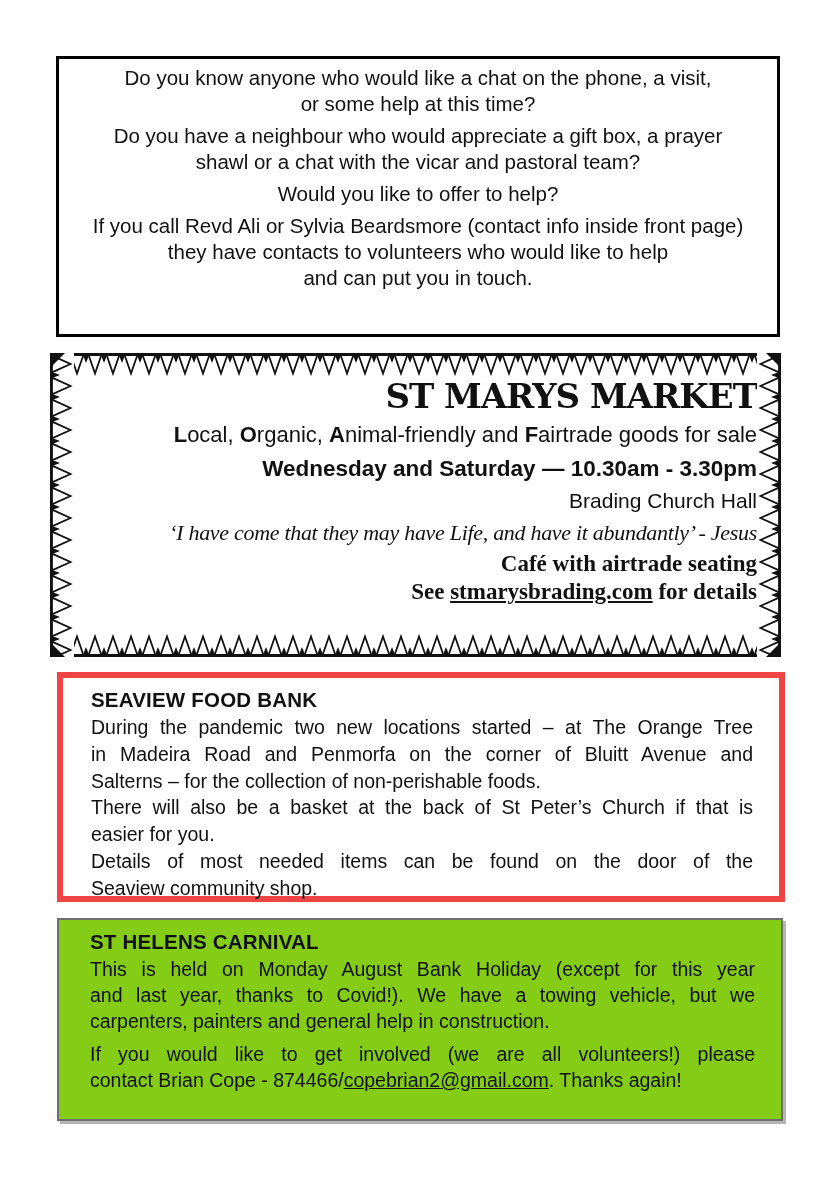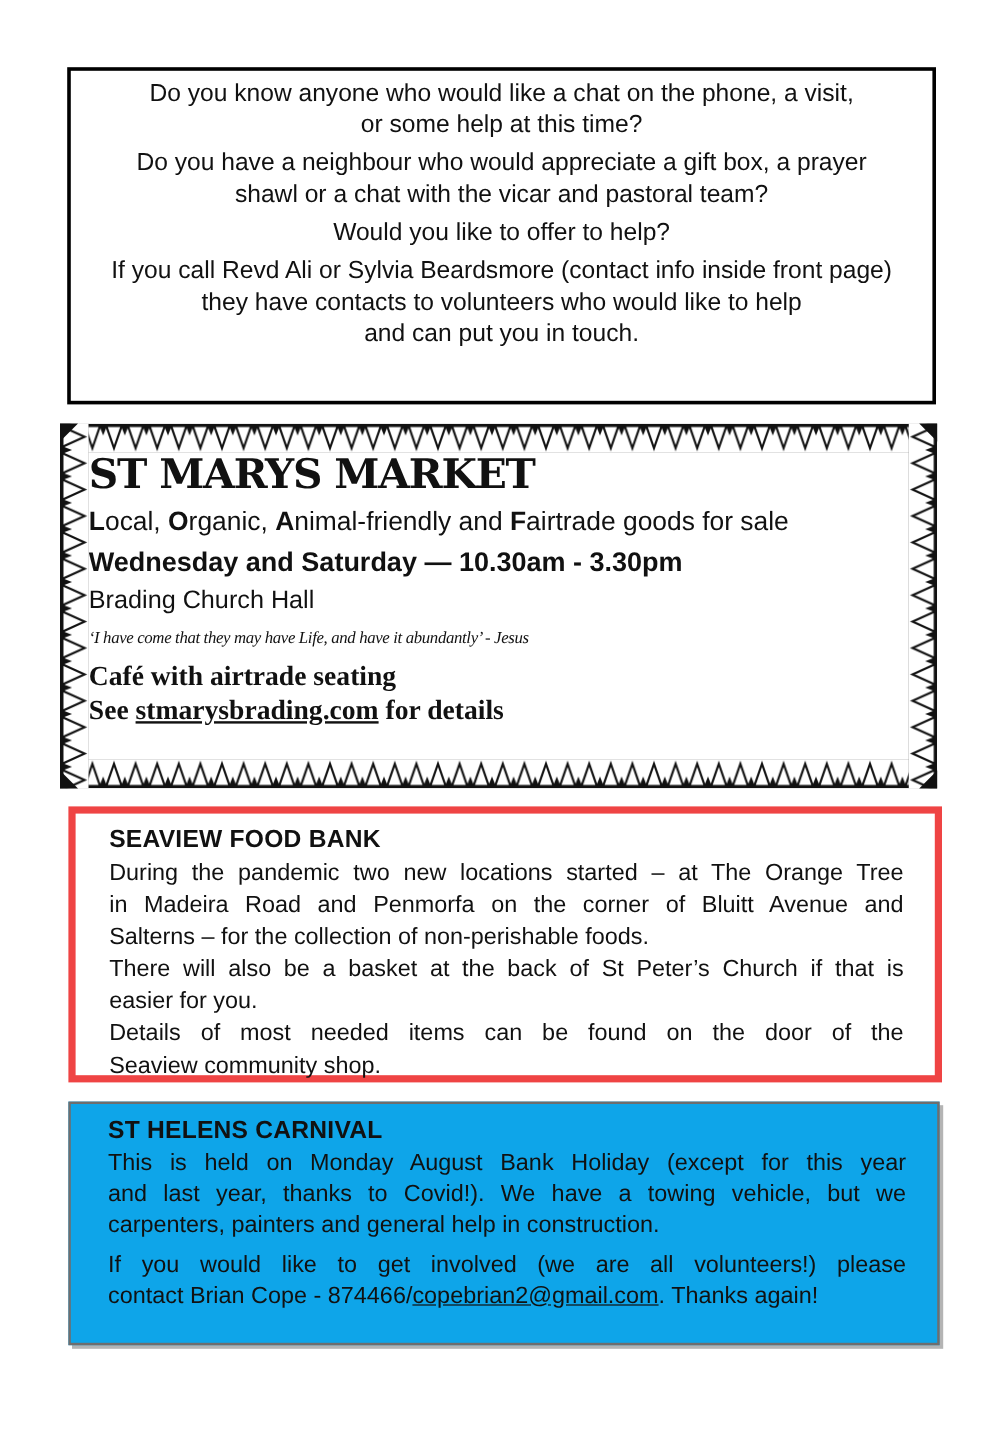--- a/index.html
+++ b/index.html
@@ -18,41 +18,41 @@
   .zzs{position:absolute;display:block;}
   .zz-top{left:0;top:0;width:100%;height:24px;}
   .zz-bottom{left:0;bottom:0;width:100%;height:24px;}
   .zz-left{left:0;top:0;width:24px;height:100%;}
   .zz-right{right:0;top:0;width:24px;height:100%;}
   .zzc{position:absolute;width:0;height:0;}
   .zzc.tl{left:0;top:0;border-top:15px solid #111;border-right:15px solid transparent;}
   .zzc.tr{right:0;top:0;border-top:15px solid #111;border-left:15px solid transparent;}
   .zzc.bl{left:0;bottom:0;border-bottom:15px solid #111;border-right:15px solid transparent;}
   .zzc.br{right:0;bottom:0;border-bottom:15px solid #111;border-left:15px solid transparent;}
-  .market-content{position:absolute;left:24px;right:24px;top:24px;bottom:24px;text-align:left;overflow:hidden;}
+  .market-content{position:absolute;left:24px;right:24px;top:24px;bottom:24px;text-align:right;overflow:hidden;}
   .m-title{line-height:38px;font-size:34px;font-weight:900;letter-spacing:-1px;
            font-family:"DejaVu Serif",serif;white-space:nowrap;}
   .m-sub{margin-top:4px;line-height:28px;font-size:23px;font-weight:bold;white-space:nowrap;}
   .m-loaf{margin-top:6px;line-height:28px;font-size:22px;white-space:nowrap;}
   .m-sched{margin-top:5px;line-height:29px;font-size:22.5px;font-weight:bold;white-space:nowrap;}
   .m-venue{margin-top:4px;line-height:27px;font-size:21px;white-space:nowrap;}
-  .m-quote{margin-top:5px;line-height:28px;font-size:14px;font-style:italic;letter-spacing:-.3px;
+  .m-quote{margin-top:5px;line-height:28px;font-size:22px;font-style:italic;letter-spacing:-.3px;
            font-family:"Liberation Serif",serif;white-space:nowrap;}
   .m-cafe{margin-top:3px;line-height:27px;font-size:23px;font-weight:bold;
           font-family:"Liberation Serif",serif;white-space:nowrap;}
   .m-details{margin-top:1px;line-height:27px;font-size:23px;font-weight:bold;
           font-family:"Liberation Serif",serif;white-space:nowrap;}
   .ulink{text-decoration:underline;color:#111;}
 
   
   .box3{position:absolute;left:57px;top:672px;width:728px;height:230px;
         border:6px solid #ef4444;box-sizing:border-box;padding:8px 26px 4px 28px;}
   .box4{position:absolute;left:57px;top:918px;width:726px;height:203px;
         border:2px solid #6e6e6e;box-sizing:border-box;padding:8px 26px 16px 31px;
-        box-shadow:3px 3px 0 #b4b4b4;background:#0ea5e9;}
+        box-shadow:3px 3px 0 #b4b4b4;background:#84cc16;}
   .gb-title{line-height:28px;font-size:20.5px;font-weight:bold;letter-spacing:.2px;}
   .box3 .jl,.box3 .jend{line-height:26.8px;font-size:19.5px;}
   .box4 .jl,.box4 .jend{line-height:26.2px;font-size:19.5px;}
   .jl{text-align:justify;text-align-last:justify;}
   .jend{text-align:left;}
   .pgap{margin-top:6px;}
 </style>
 </head>
 <body>
 

